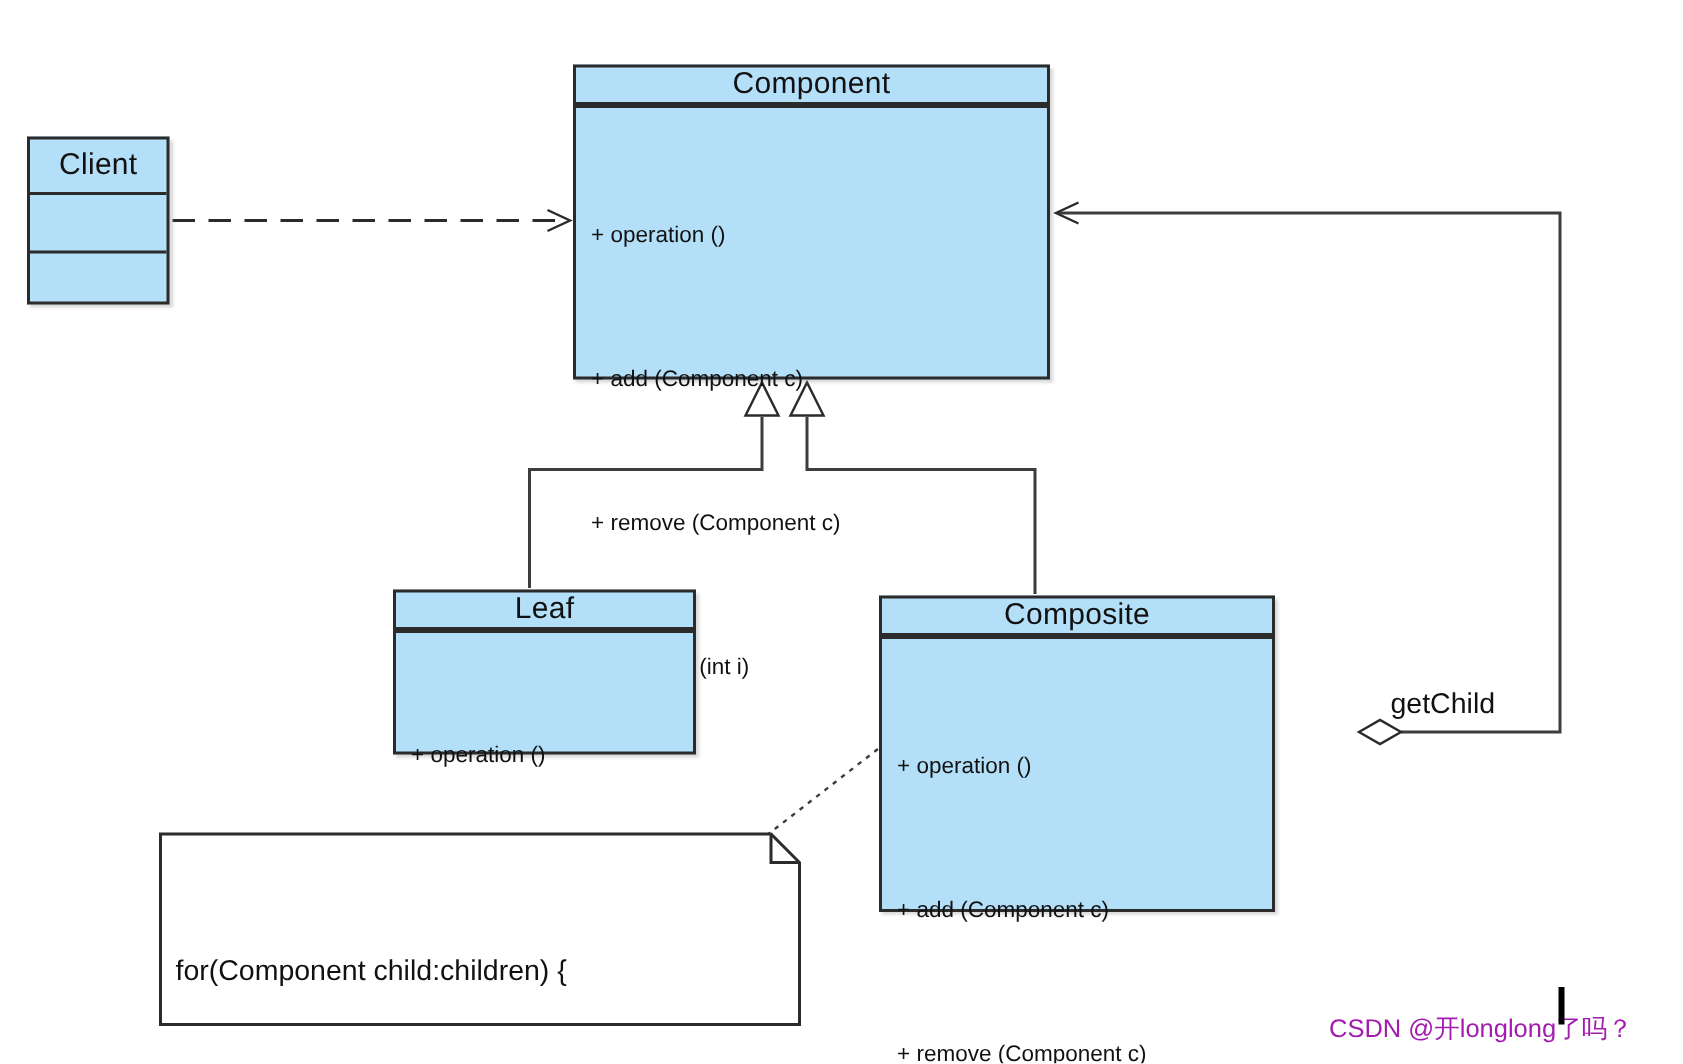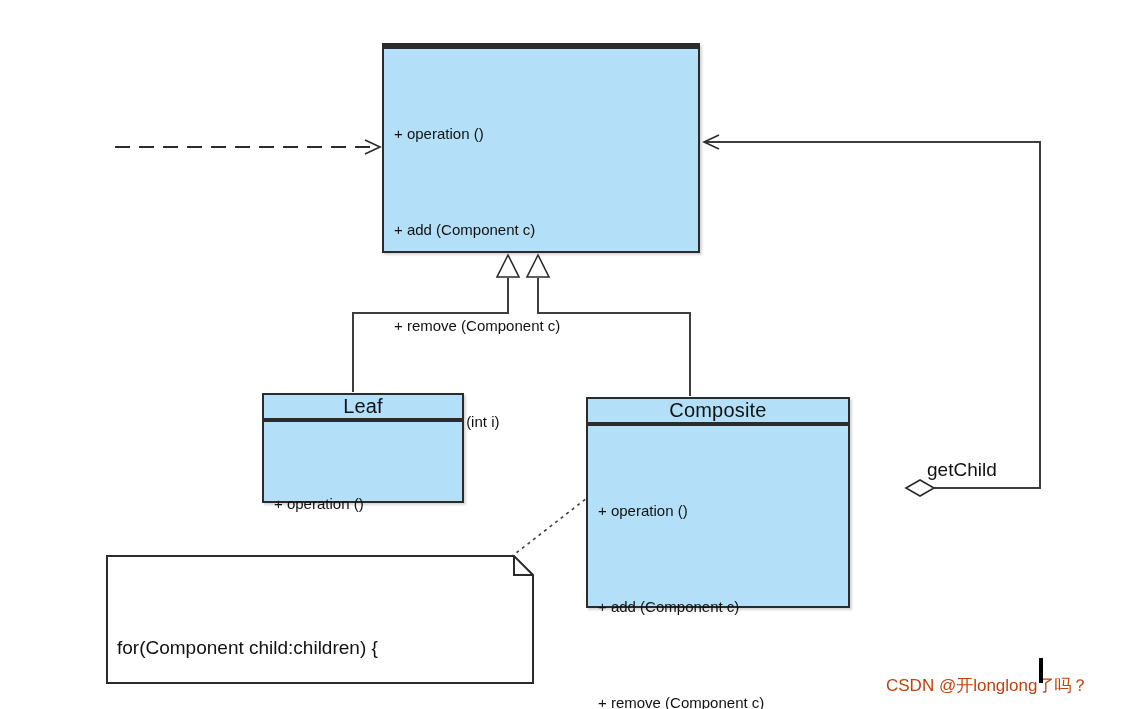--- a/index.html
+++ b/index.html
@@ -32,21 +32,21 @@
     font-size:15px; line-height:32px; white-space:pre;
   }
   .note-text {
     position:absolute;
     font-size:19px; line-height:32px; white-space:pre; color:#111;
   }
   .float-label {
     position:absolute; font-size:19px; color:#111;
   }
   .watermark {
-    position:absolute; font-size:17px; color:#c2410c;
+    position:absolute; font-size:17px; color:#a21caf;
   }
   .text-cursor {
     position:absolute; width:4px; background:#000;
   }
 </style>
 </head>
 <body>
 
 <div id="canvas">
 
@@ -79,22 +79,28 @@
     
     <line x1="511" y1="557" x2="587" y2="498" stroke="#3d3d3d" stroke-width="1.6" stroke-dasharray="3 4"></line>
 
     
     <g>
       <polygon points="107,556 514,556 533,575 533,683 107,683" fill="#ffffff" stroke="#2b2b2b" stroke-width="2"></polygon>
       <path d="M514,556 L514,575 L533,575" fill="none" stroke="#2b2b2b" stroke-width="2"></path>
     </g>
   </svg>
 
+  <div class="uml-class" style="left:18px; top:91px; width:95px; height:112px;">
+    <div class="uml-title" style="height:35px;">Client</div>
+    <div class="uml-section" style="height:39px;"></div>
+    <div class="uml-section" style="flex:1;"></div>
+  </div>
 
   <div class="uml-class" style="left:382px; top:43px; width:318px; height:210px;">
+    <div class="uml-title" style="height:33px;">Component</div>
     <div class="uml-section" style="height:38px;"></div>
     <div class="uml-methods">
       <div>+ operation ()</div>
       <div>+ add (Component c)</div>
       <div>+ remove (Component c)</div>
       <div>+ getChild (int i)</div>
     </div>
   </div>
 
   <div class="uml-class" style="left:262px; top:393px; width:202px; height:110px;">

